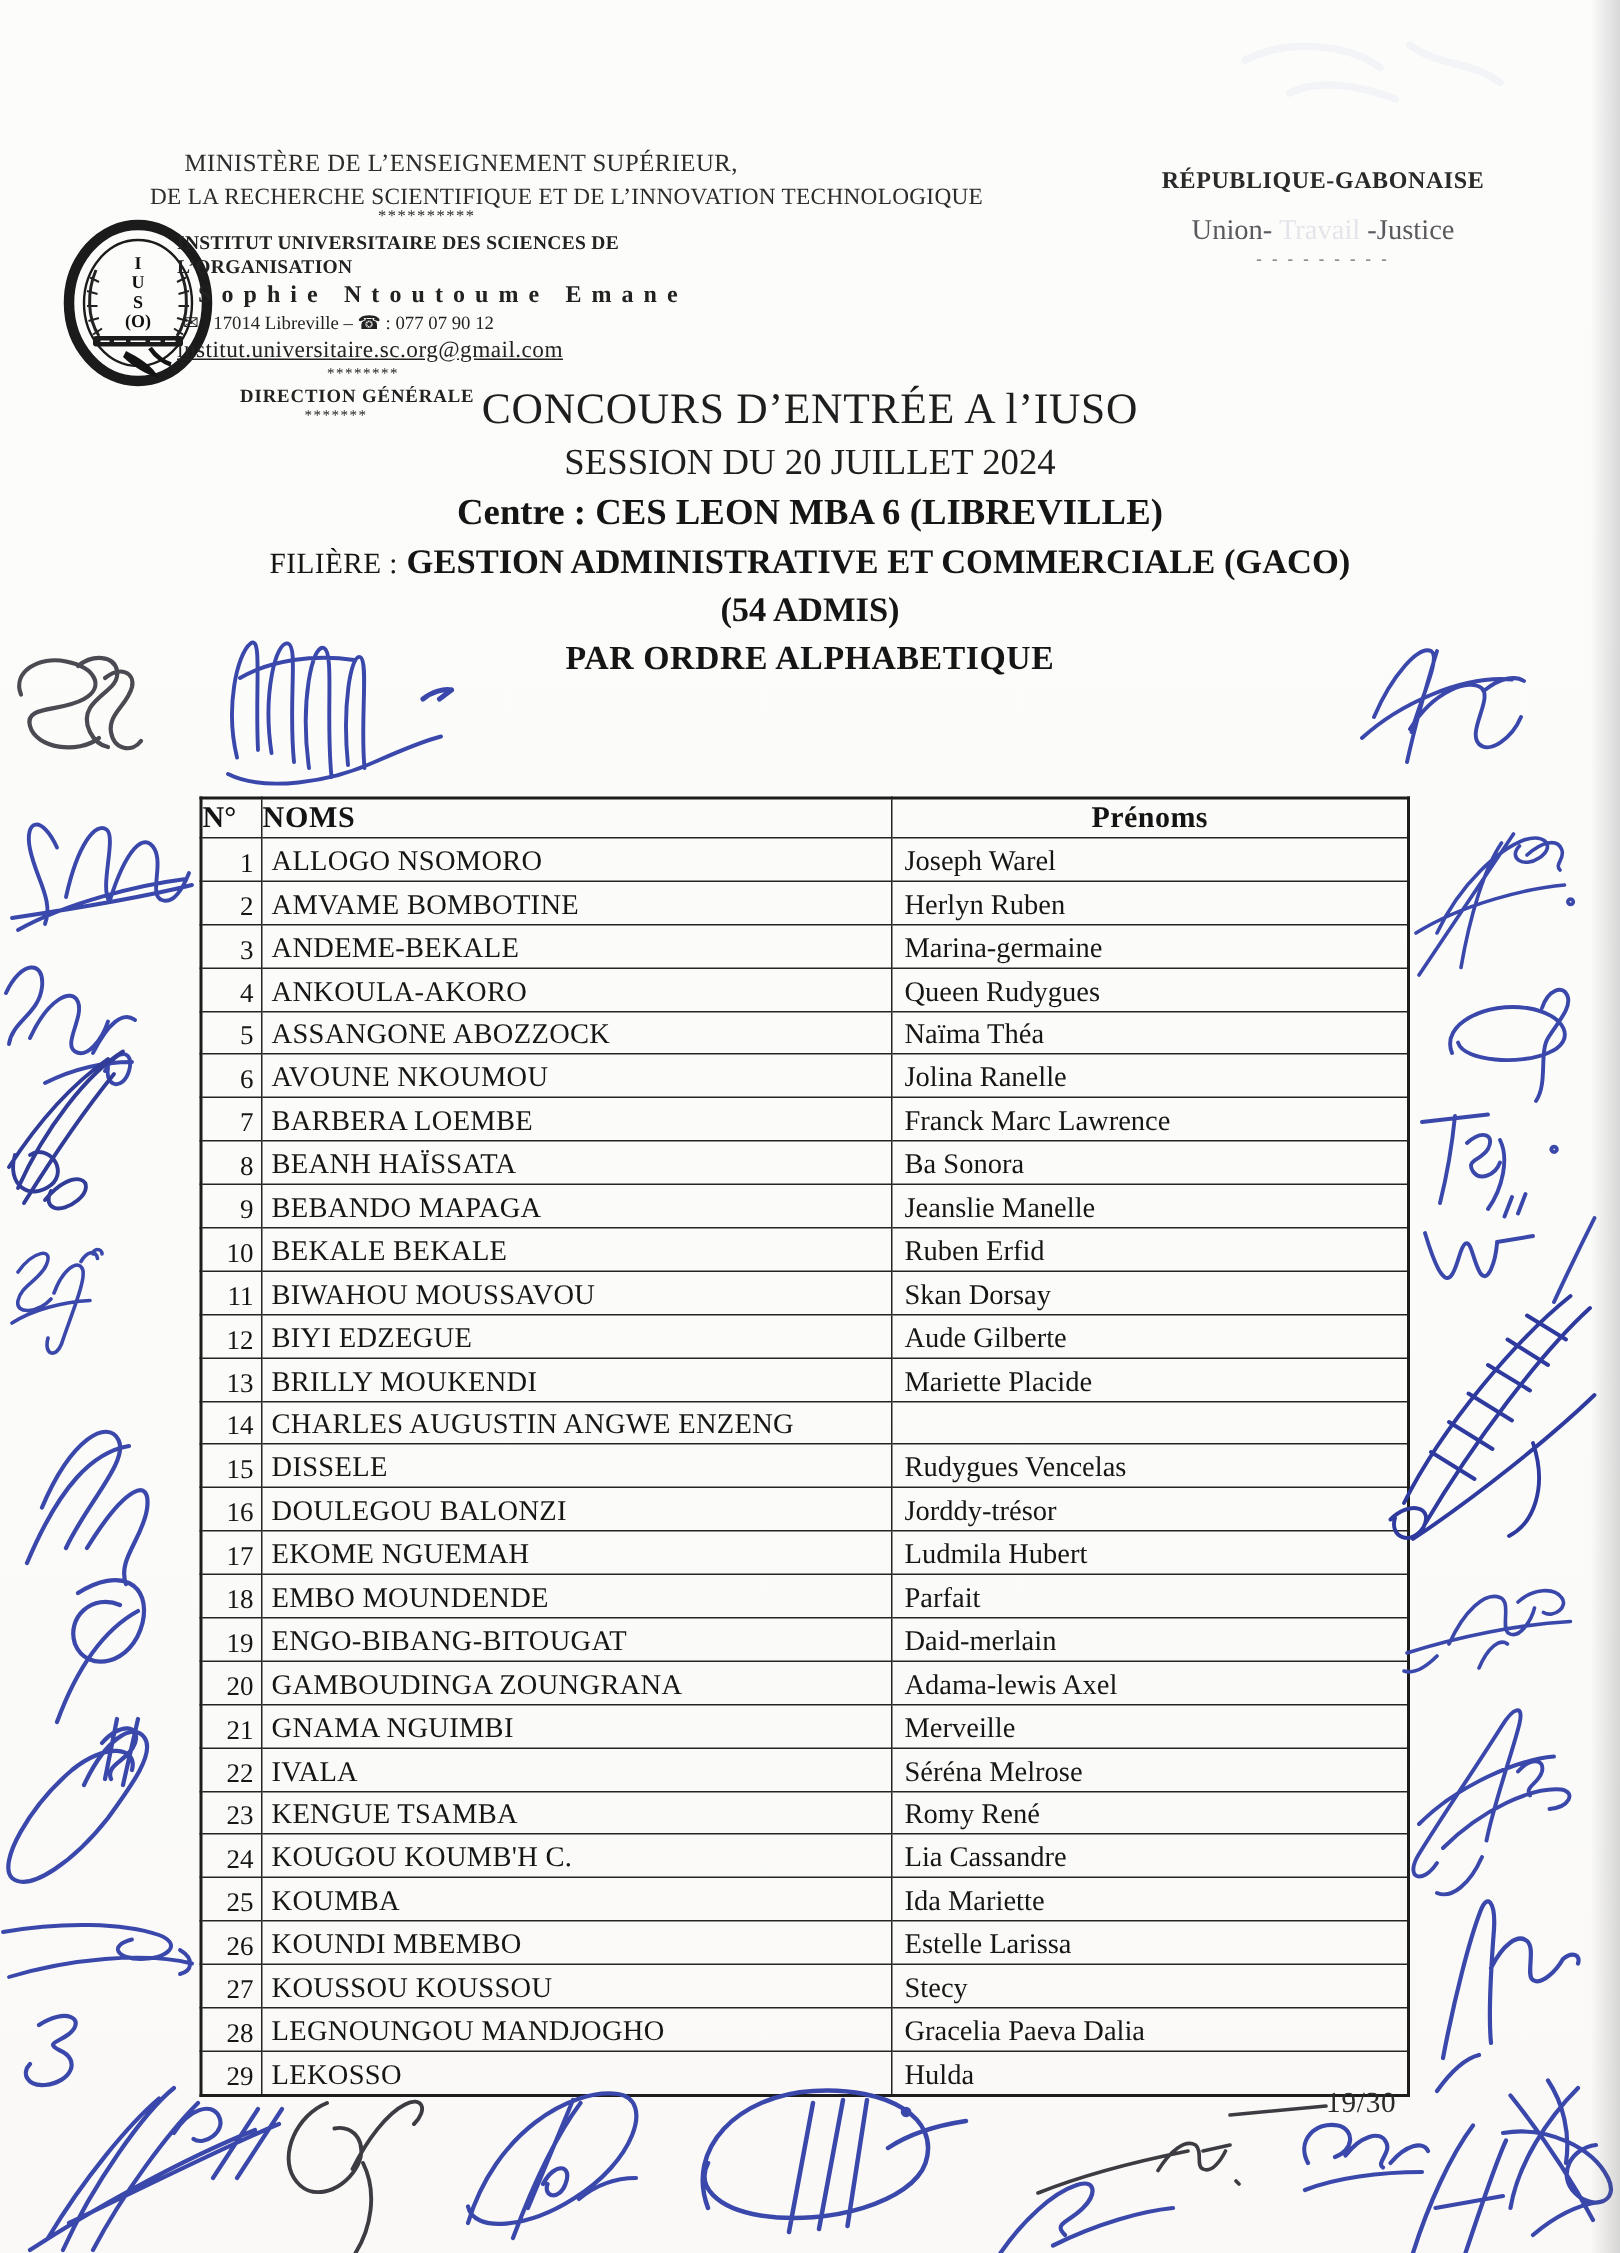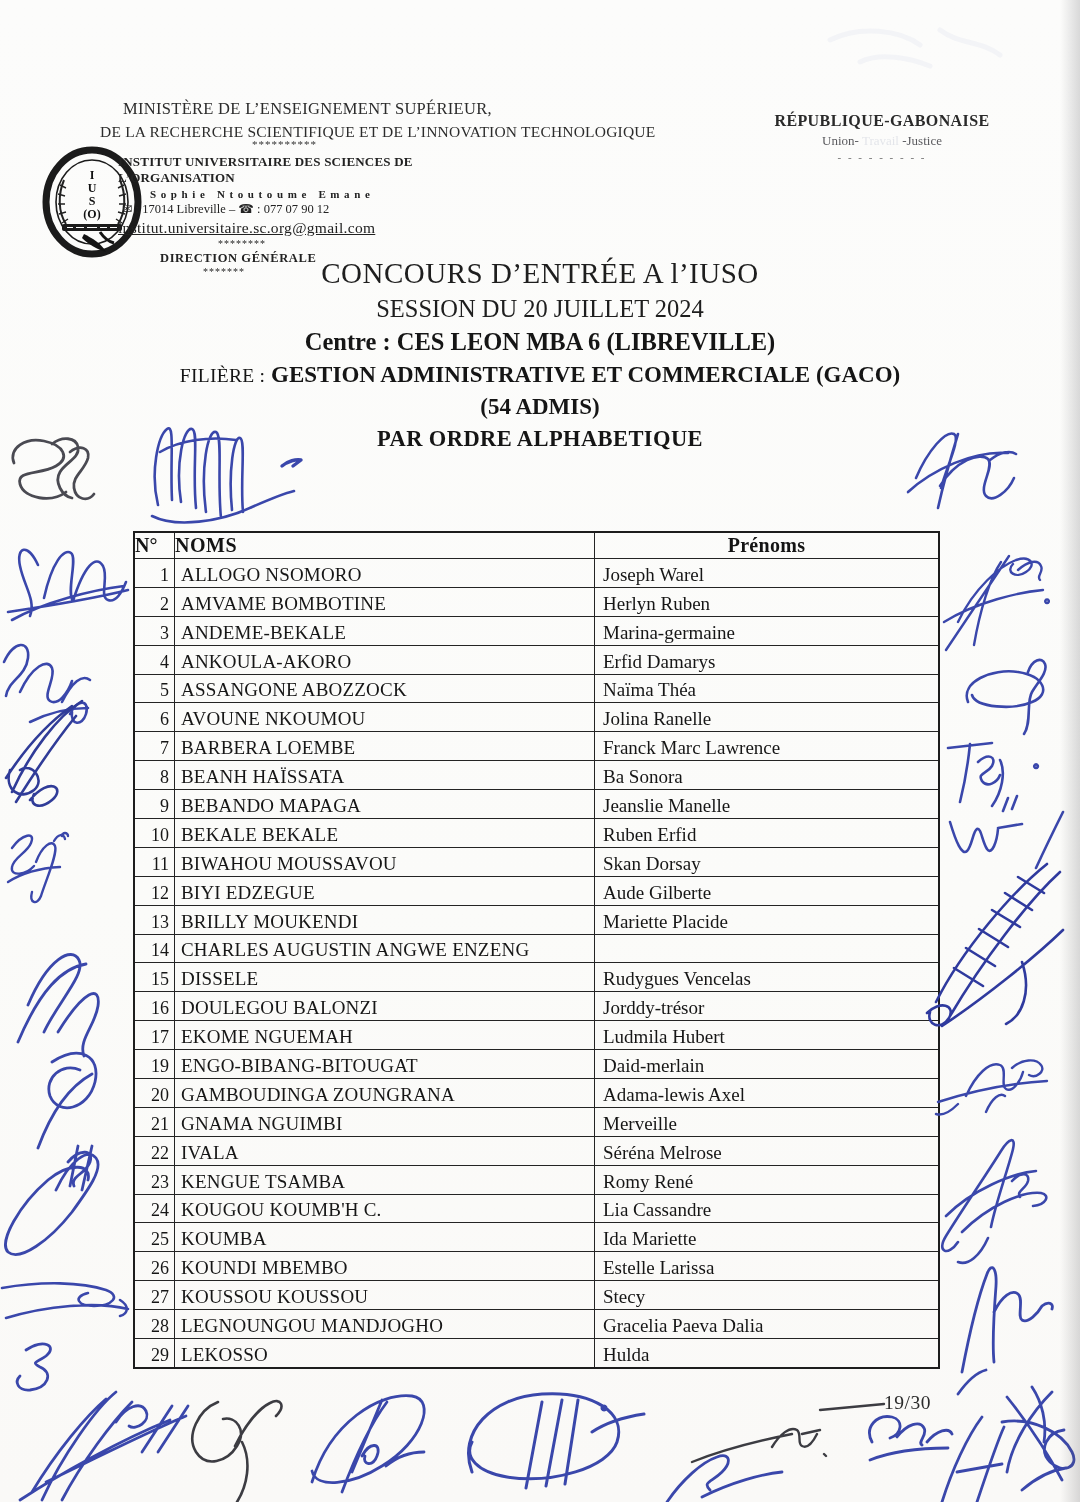--- a/index.html
+++ b/index.html
@@ -12,29 +12,29 @@
   }
   .edge-shadow{position:absolute;top:0;right:0;width:20px;height:100%;
     background:linear-gradient(to right,rgba(0,0,0,0),rgba(90,90,95,0.22));}
   .abs{position:absolute;}
   
   .ministry1{left:123px;top:99px;font-size:16.5px;letter-spacing:.3px;color:#2c2c2c;}
   .ministry2{left:100px;top:123px;font-size:15.5px;letter-spacing:.2px;color:#2c2c2c;}
   .stars1{left:252px;top:138px;font-size:11px;letter-spacing:1px;color:#333;}
   .inst-block{left:118px;top:154px;width:360px;font-size:12.5px;color:#222;}
   .inst-name{font-weight:bold;font-size:13px;letter-spacing:.2px;}
-  .inst-director{font-weight:bold;font-size:11px;letter-spacing:.42em;margin-left:32px;margin-top:2px;}
+  .inst-director{font-weight:bold;font-size:16px;letter-spacing:.42em;margin-left:14px;margin-top:2px;}
   .inst-contact{font-size:12.5px;margin-left:4px;margin-top:1px;}
   .inst-email{font-size:15.5px;text-decoration:underline;margin-top:2px;letter-spacing:.3px;}
   .inst-stars{font-size:10px;letter-spacing:1px;margin-left:100px;margin-top:1px;}
   .inst-dept{font-weight:bold;font-size:12.5px;letter-spacing:.6px;margin-left:42px;margin-top:2px;}
   .inst-stars2{font-size:10px;letter-spacing:1px;margin-left:85px;}
   .republic{left:742px;top:112px;width:280px;text-align:center;}
   .rep-name{font-weight:bold;font-size:16px;letter-spacing:.4px;color:#2a2a2a;}
-  .rep-motto{font-size:13px;color:#5a5a5e;margin-top:3px;}
+  .rep-motto{font-size:19px;color:#5a5a5e;margin-top:13px;}
   .rep-motto .faint{color:rgba(100,110,150,0.16);}
   .rep-dashes{font-size:11px;color:#6a6a6a;letter-spacing:2px;margin-top:2px;}
   
   .logo{left:40px;top:146px;width:104px;height:112px;}
   
   .titles{left:70px;top:256px;width:940px;text-align:center;line-height:1.22;}
   .t1{font-size:29px;letter-spacing:.5px;color:#1e1e1e;}
   .t2{font-size:24.5px;color:#1e1e1e;margin-top:3px;}
   .t3{font-size:24.5px;font-weight:bold;color:#151515;margin-top:3px;}
   .t4{font-size:25.5px;color:#1e1e1e;margin-top:3px;letter-spacing:.5px;}
@@ -142,21 +142,21 @@
           <td class="col-prenom">Herlyn Ruben</td>
         </tr>
         <tr>
           <td class="col-num">3</td>
           <td class="col-nom">ANDEME-BEKALE</td>
           <td class="col-prenom">Marina-germaine</td>
         </tr>
         <tr>
           <td class="col-num">4</td>
           <td class="col-nom">ANKOULA-AKORO</td>
-          <td class="col-prenom">Erfid Damarys</td>
+          <td class="col-prenom">Queen Rudygues</td>
         </tr>
         <tr>
           <td class="col-num">5</td>
           <td class="col-nom">ASSANGONE ABOZZOCK</td>
           <td class="col-prenom">Naïma Théa</td>
         </tr>
         <tr>
           <td class="col-num">6</td>
           <td class="col-nom">AVOUNE NKOUMOU</td>
           <td class="col-prenom">Jolina Ranelle</td>
@@ -210,20 +210,25 @@
           <td class="col-num">16</td>
           <td class="col-nom">DOULEGOU BALONZI</td>
           <td class="col-prenom">Jorddy-trésor</td>
         </tr>
         <tr>
           <td class="col-num">17</td>
           <td class="col-nom">EKOME NGUEMAH</td>
           <td class="col-prenom">Ludmila Hubert</td>
         </tr>
         <tr>
+          <td class="col-num">18</td>
+          <td class="col-nom">EMBO MOUNDENDE</td>
+          <td class="col-prenom">Parfait</td>
+        </tr>
+        <tr>
           <td class="col-num">19</td>
           <td class="col-nom">ENGO-BIBANG-BITOUGAT</td>
           <td class="col-prenom">Daid-merlain</td>
         </tr>
         <tr>
           <td class="col-num">20</td>
           <td class="col-nom">GAMBOUDINGA ZOUNGRANA</td>
           <td class="col-prenom">Adama-lewis Axel</td>
         </tr>
         <tr>

